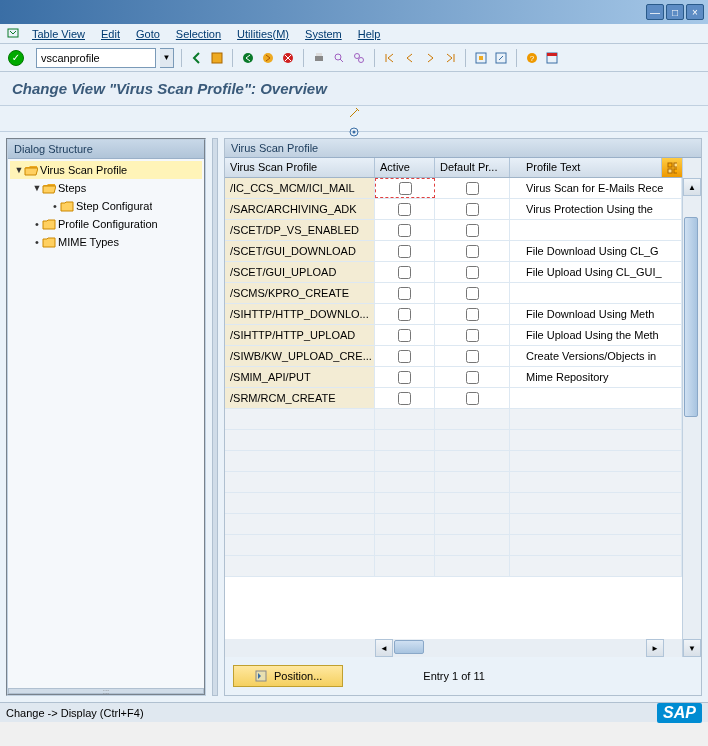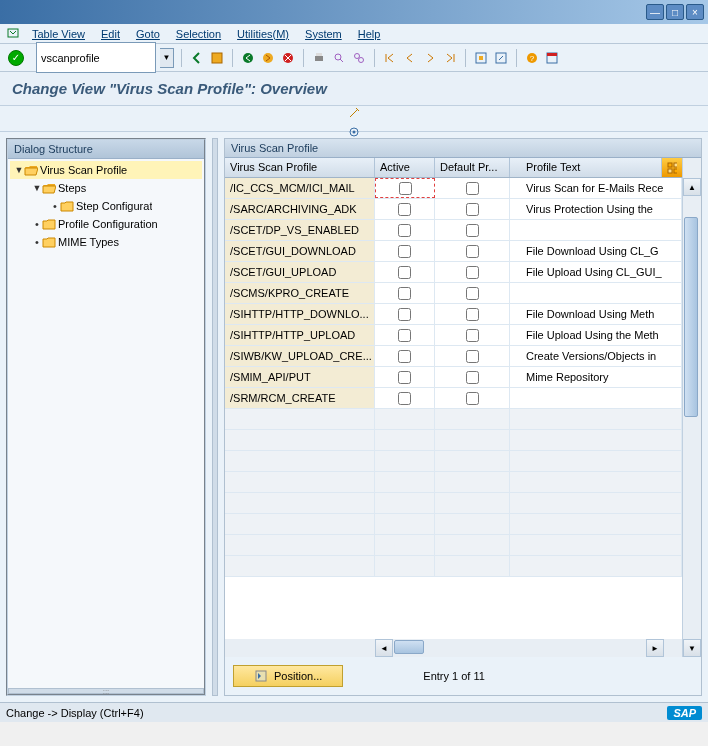--- a/index.html
+++ b/index.html
@@ -5,21 +5,21 @@
 * { box-sizing: border-box; margin: 0; padding: 0; }
 body { font-family: Arial, sans-serif; font-size: 11px; background: #fff; }
 .window { width: 708px; height: 746px; position: relative; background: #f0f0f0; }
 .titlebar-area { height: 24px; background: linear-gradient(to right, #3a6ea5, #a6c8e8); display: flex; justify-content: flex-end; align-items: center; padding-right: 4px; gap: 2px; }
 .winicon { width: 18px; height: 16px; background: #5d8cc4; border: 1px solid #2a5a8a; border-radius: 2px; display: flex; align-items: center; justify-content: center; color: #fff; font-size: 10px; cursor: pointer; }
 .menubar { background: #eaf2f9; height: 20px; display: flex; align-items: center; padding: 0 6px; gap: 4px; border-bottom: 1px solid #b8c8d8; }
 .menubar .menu-icon { width: 16px; height: 14px; display: inline-flex; align-items: center; justify-content: center; }
 .menubar a { color: #003a70; text-decoration: underline; padding: 2px 6px; cursor: pointer; }
 .toolbar { background: #eaf2f9; height: 28px; display: flex; align-items: center; padding: 0 8px; gap: 4px; border-bottom: 1px solid #b8c8d8; }
 .toolbar .chk { width: 16px; height: 16px; background: #0a0; border-radius: 50%; border: 1px solid #070; display: flex; align-items: center; justify-content: center; color: #fff; font-size: 10px; }
-.toolbar input { width: 120px; height: 31px; border: 1px solid #7a9ab8; padding: 0 4px; font-size: 11px; }
+.toolbar input { width: 120px; height: 20px; border: 1px solid #7a9ab8; padding: 0 4px; font-size: 11px; }
 .toolbar .ddl { width: 14px; height: 20px; border: 1px solid #7a9ab8; border-left: none; background: #e0e8f0; display: flex; align-items: center; justify-content: center; font-size: 8px; cursor: pointer; }
 .tbicon { width: 16px; height: 16px; display: inline-flex; align-items: center; justify-content: center; cursor: pointer; }
 .vsep { width: 1px; height: 18px; background: #b0c0d0; margin: 0 3px; }
 .content-title { background: #e8f0f8; padding: 8px 12px; border-bottom: 1px solid #c0d0e0; }
 .content-title h2 { font-size: 15px; font-style: italic; font-weight: bold; color: #3a5a7a; }
 .action-toolbar { background: #eaf2f9; height: 26px; display: flex; align-items: center; padding: 0 10px; gap: 5px; border-bottom: 1px solid #c0d0e0; flex-direction: column; }
 .action-toolbar a { color: #003a70; text-decoration: underline; cursor: pointer; }
 .main-area { display: flex; height: 570px; padding: 6px; gap: 6px; background: #eaf2f9; }
 .left-panel { width: 200px; border: 2px groove #c0d0e0; background: #f5f8fb; display: flex; flex-direction: column; }
 .panel-header { background: linear-gradient(#c8d8e8, #b0c4d8); padding: 3px 6px; color: #1a3a5a; border-bottom: 1px solid #9ab0c8; }
@@ -51,21 +51,21 @@
 .vsbtn { height: 18px; border: 1px solid #b0c4d8; background: linear-gradient(#f0f4f8,#d8e0e8); display:flex; align-items:center; justify-content:center; font-size:8px; cursor:pointer; }
 .vstrk { flex:1; position:relative; padding-top:20px; }
 .vsthumb { background: linear-gradient(to right,#cfe0f2,#a8c4e0); border:1px solid #8aa8c8; border-radius:2px; width:14px; margin:1px; height:200px; }
 .hscroll-row { display:flex; height:18px; background:#e8eef4; }
 .hsbtn { width:18px; height:18px; border:1px solid #b0c4d8; background:linear-gradient(#f0f4f8,#d8e0e8); display:flex; align-items:center; justify-content:center; font-size:8px; cursor:pointer; }
 .hstrk { flex:1; position:relative; }
 .hsthumb { background:linear-gradient(#cfe0f2,#a8c4e0); border:1px solid #8aa8c8; border-radius:2px; height:14px; width:30px; margin:1px; }
 .bottom-row { display:flex; align-items:center; justify-content:flex-start; gap:80px; padding:8px; background:#eaf2f9; }
 .pos-btn { background:linear-gradient(#ffe8a0,#f5d060); border:1px solid #c0a030; padding:3px 20px; display:flex; align-items:center; gap:6px; cursor:pointer; }
 .status-bar { background:#e0e8f0; border-top:1px solid #b0c0d0; height:20px; display:flex; align-items:center; justify-content:space-between; padding:0 6px; }
-.sap-logo { background:#008cd2; color:#fff; font-weight:bold; font-size:11px; padding:1px 6px; border-radius:2px; font-style:italic; }
+.sap-logo { background:#008cd2; color:#fff; font-weight:bold; font-size:16px; padding:1px 6px; border-radius:2px; font-style:italic; }
 </style>
 </head>
 <body>
 
 <div class="window">
   <div class="titlebar-area">
     <div class="winicon">—</div>
     <div class="winicon">□</div>
     <div class="winicon">×</div>
   </div>

